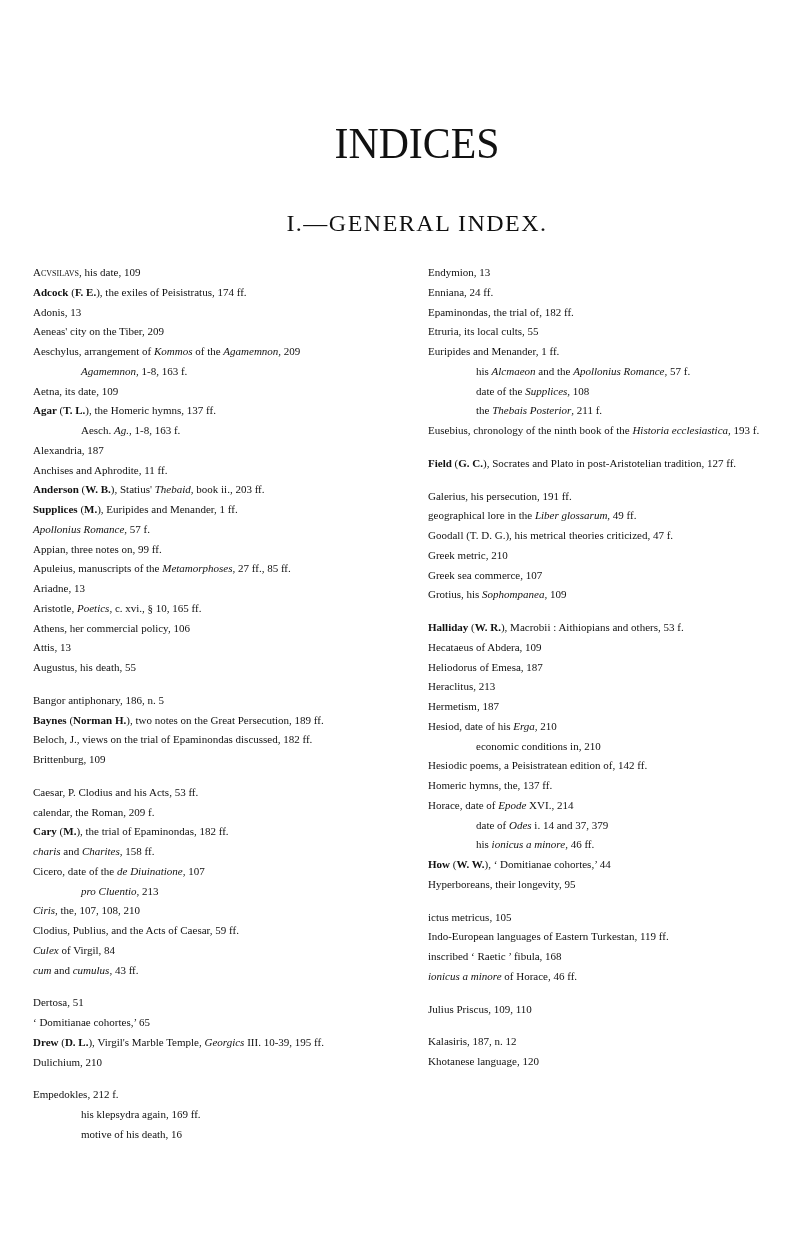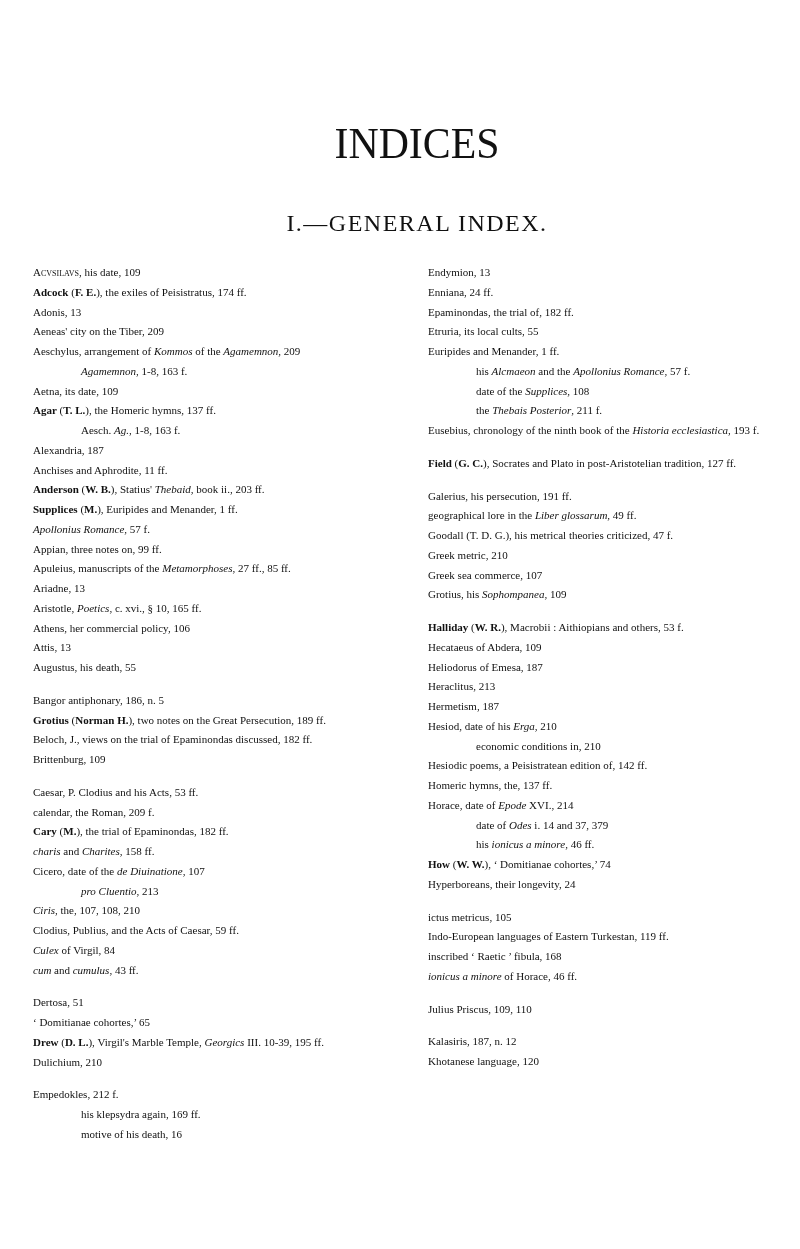--- a/index.html
+++ b/index.html
@@ -85,21 +85,21 @@
       <p class="entry"><span class="i">Apollonius Romance</span><span>, 57 f.</span></p>
       <p class="entry"><span>Appian, three notes on, 99 ff.</span></p>
       <p class="entry"><span>Apuleius, manuscripts of the </span><span class="i">Metamorphoses</span><span>, 27 ff., 85 ff.</span></p>
       <p class="entry"><span>Ariadne, 13</span></p>
       <p class="entry"><span>Aristotle, </span><span class="i">Poetics</span><span>, c. xvi., § 10, 165 ff.</span></p>
       <p class="entry"><span>Athens, her commercial policy, 106</span></p>
       <p class="entry"><span>Attis, 13</span></p>
       <p class="entry"><span>Augustus, his death, 55</span></p>
       <div class="gap"></div>
       <p class="entry"><span>Bangor antiphonary, 186, n. 5</span></p>
-      <p class="entry"><span class="b">Grotius</span><span> (</span><span class="b">Norman H.</span><span>), two notes on the Great Persecution, 189 ff.</span></p>
+      <p class="entry"><span class="b">Baynes</span><span> (</span><span class="b">Norman H.</span><span>), two notes on the Great Persecution, 189 ff.</span></p>
       <p class="entry"><span>Beloch, J., views on the trial of Epaminondas discussed, 182 ff.</span></p>
       <p class="entry"><span>Brittenburg, 109</span></p>
       <div class="gap"></div>
       <p class="entry"><span>Caesar, P. Clodius and his Acts, 53 ff.</span></p>
       <p class="entry"><span>calendar, the Roman, 209 f.</span></p>
       <p class="entry"><span class="b">Cary</span><span> (</span><span class="b">M.</span><span>), the trial of Epaminondas, 182 ff.</span></p>
       <p class="entry"><span class="i">charis</span><span> and </span><span class="i">Charites</span><span>, 158 ff.</span></p>
       <p class="entry"><span>Cicero, date of the </span><span class="i">de Diuinatione</span><span>, 107</span></p>
       <p class="entry sub"><span class="i">pro Cluentio</span><span>, 213</span></p>
       <p class="entry"><span class="i">Ciris</span><span>, the, 107, 108, 210</span></p>
@@ -141,22 +141,22 @@
       <p class="entry"><span>Heliodorus of Emesa, 187</span></p>
       <p class="entry"><span>Heraclitus, 213</span></p>
       <p class="entry"><span>Hermetism, 187</span></p>
       <p class="entry"><span>Hesiod, date of his </span><span class="i">Erga</span><span>, 210</span></p>
       <p class="entry sub"><span>economic conditions in, 210</span></p>
       <p class="entry"><span>Hesiodic poems, a Peisistratean edition of, 142 ff.</span></p>
       <p class="entry"><span>Homeric hymns, the, 137 ff.</span></p>
       <p class="entry"><span>Horace, date of </span><span class="i">Epode</span><span> XVI., 214</span></p>
       <p class="entry sub"><span>date of </span><span class="i">Odes</span><span> i. 14 and 37, 379</span></p>
       <p class="entry sub"><span>his </span><span class="i">ionicus a minore</span><span>, 46 ff.</span></p>
-      <p class="entry"><span class="b">How</span><span> (</span><span class="b">W. W.</span><span>), ‘ Domitianae cohortes,’ 74</span></p>
-      <p class="entry"><span>Hyperboreans, their longevity, 24</span></p>
+      <p class="entry"><span class="b">How</span><span> (</span><span class="b">W. W.</span><span>), ‘ Domitianae cohortes,’ 44</span></p>
+      <p class="entry"><span>Hyperboreans, their longevity, 95</span></p>
       <div class="gap"></div>
       <p class="entry"><span>ictus metricus, 105</span></p>
       <p class="entry"><span>Indo-European languages of Eastern Turkestan, 119 ff.</span></p>
       <p class="entry"><span>inscribed ‘ Raetic ’ fibula, 168</span></p>
       <p class="entry"><span class="i">ionicus a minore</span><span> of Horace, 46 ff.</span></p>
       <div class="gap"></div>
       <p class="entry"><span>Julius Priscus, 109, 110</span></p>
       <div class="gap"></div>
       <p class="entry"><span>Kalasiris, 187, n. 12</span></p>
       <p class="entry"><span>Khotanese language, 120</span></p>

